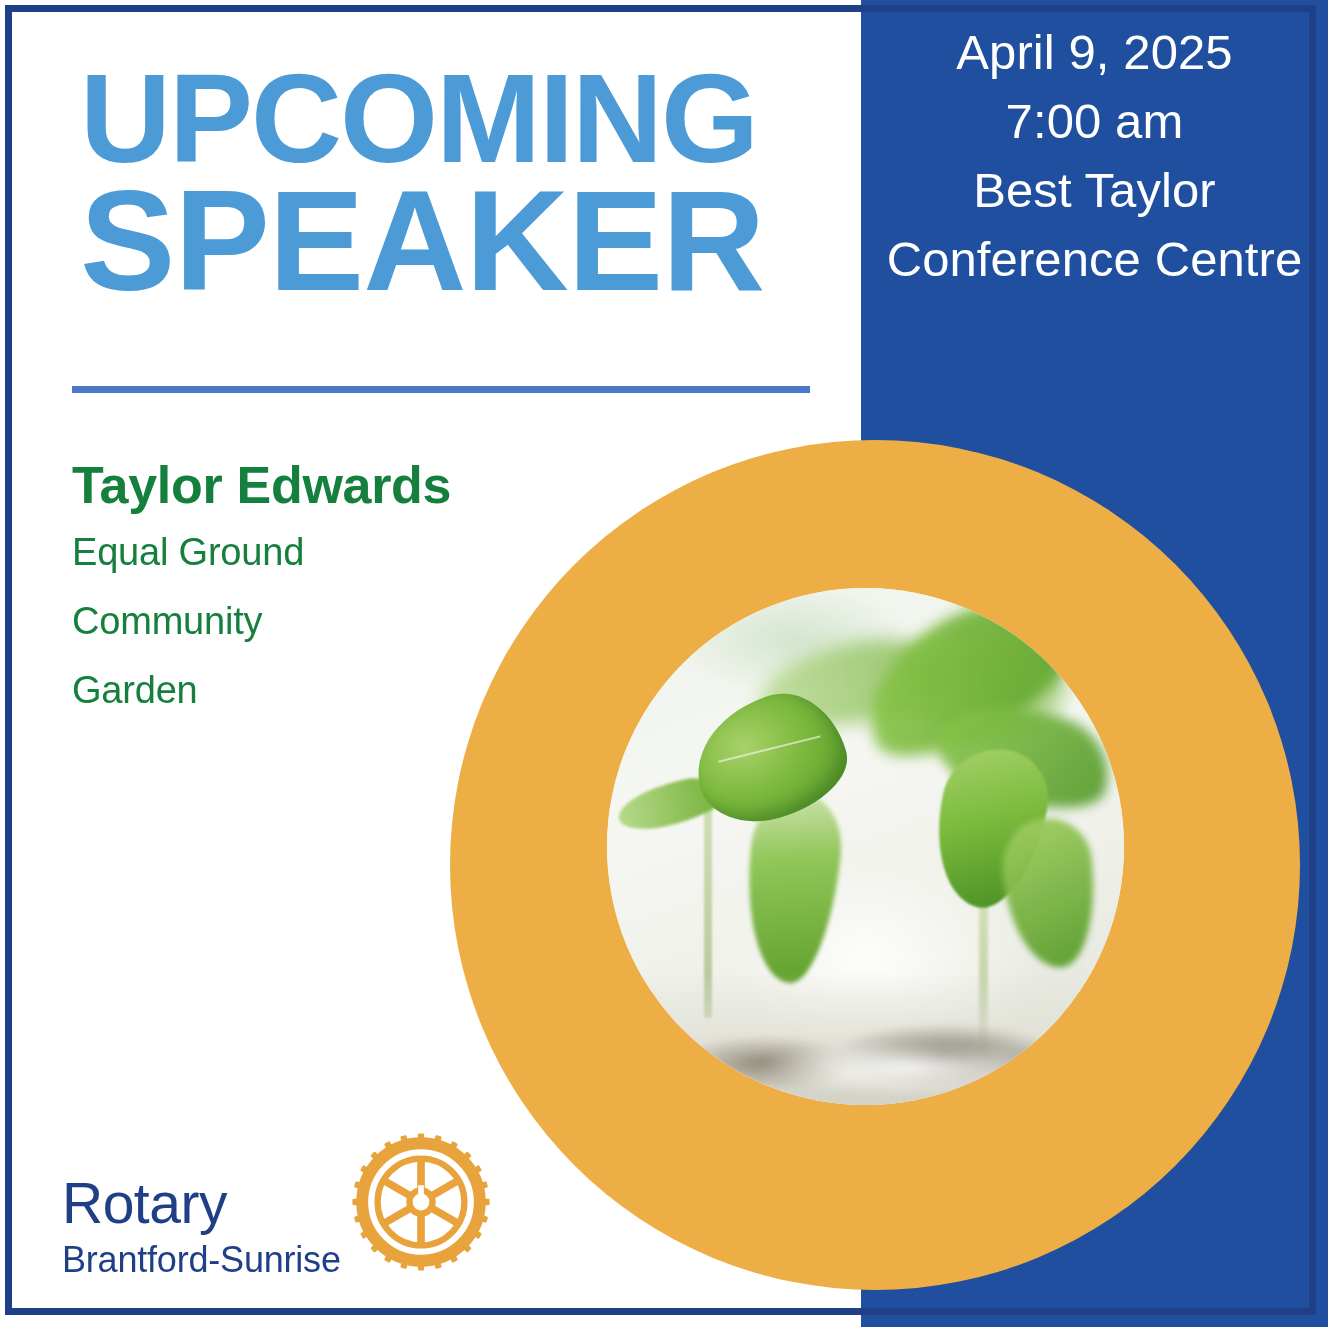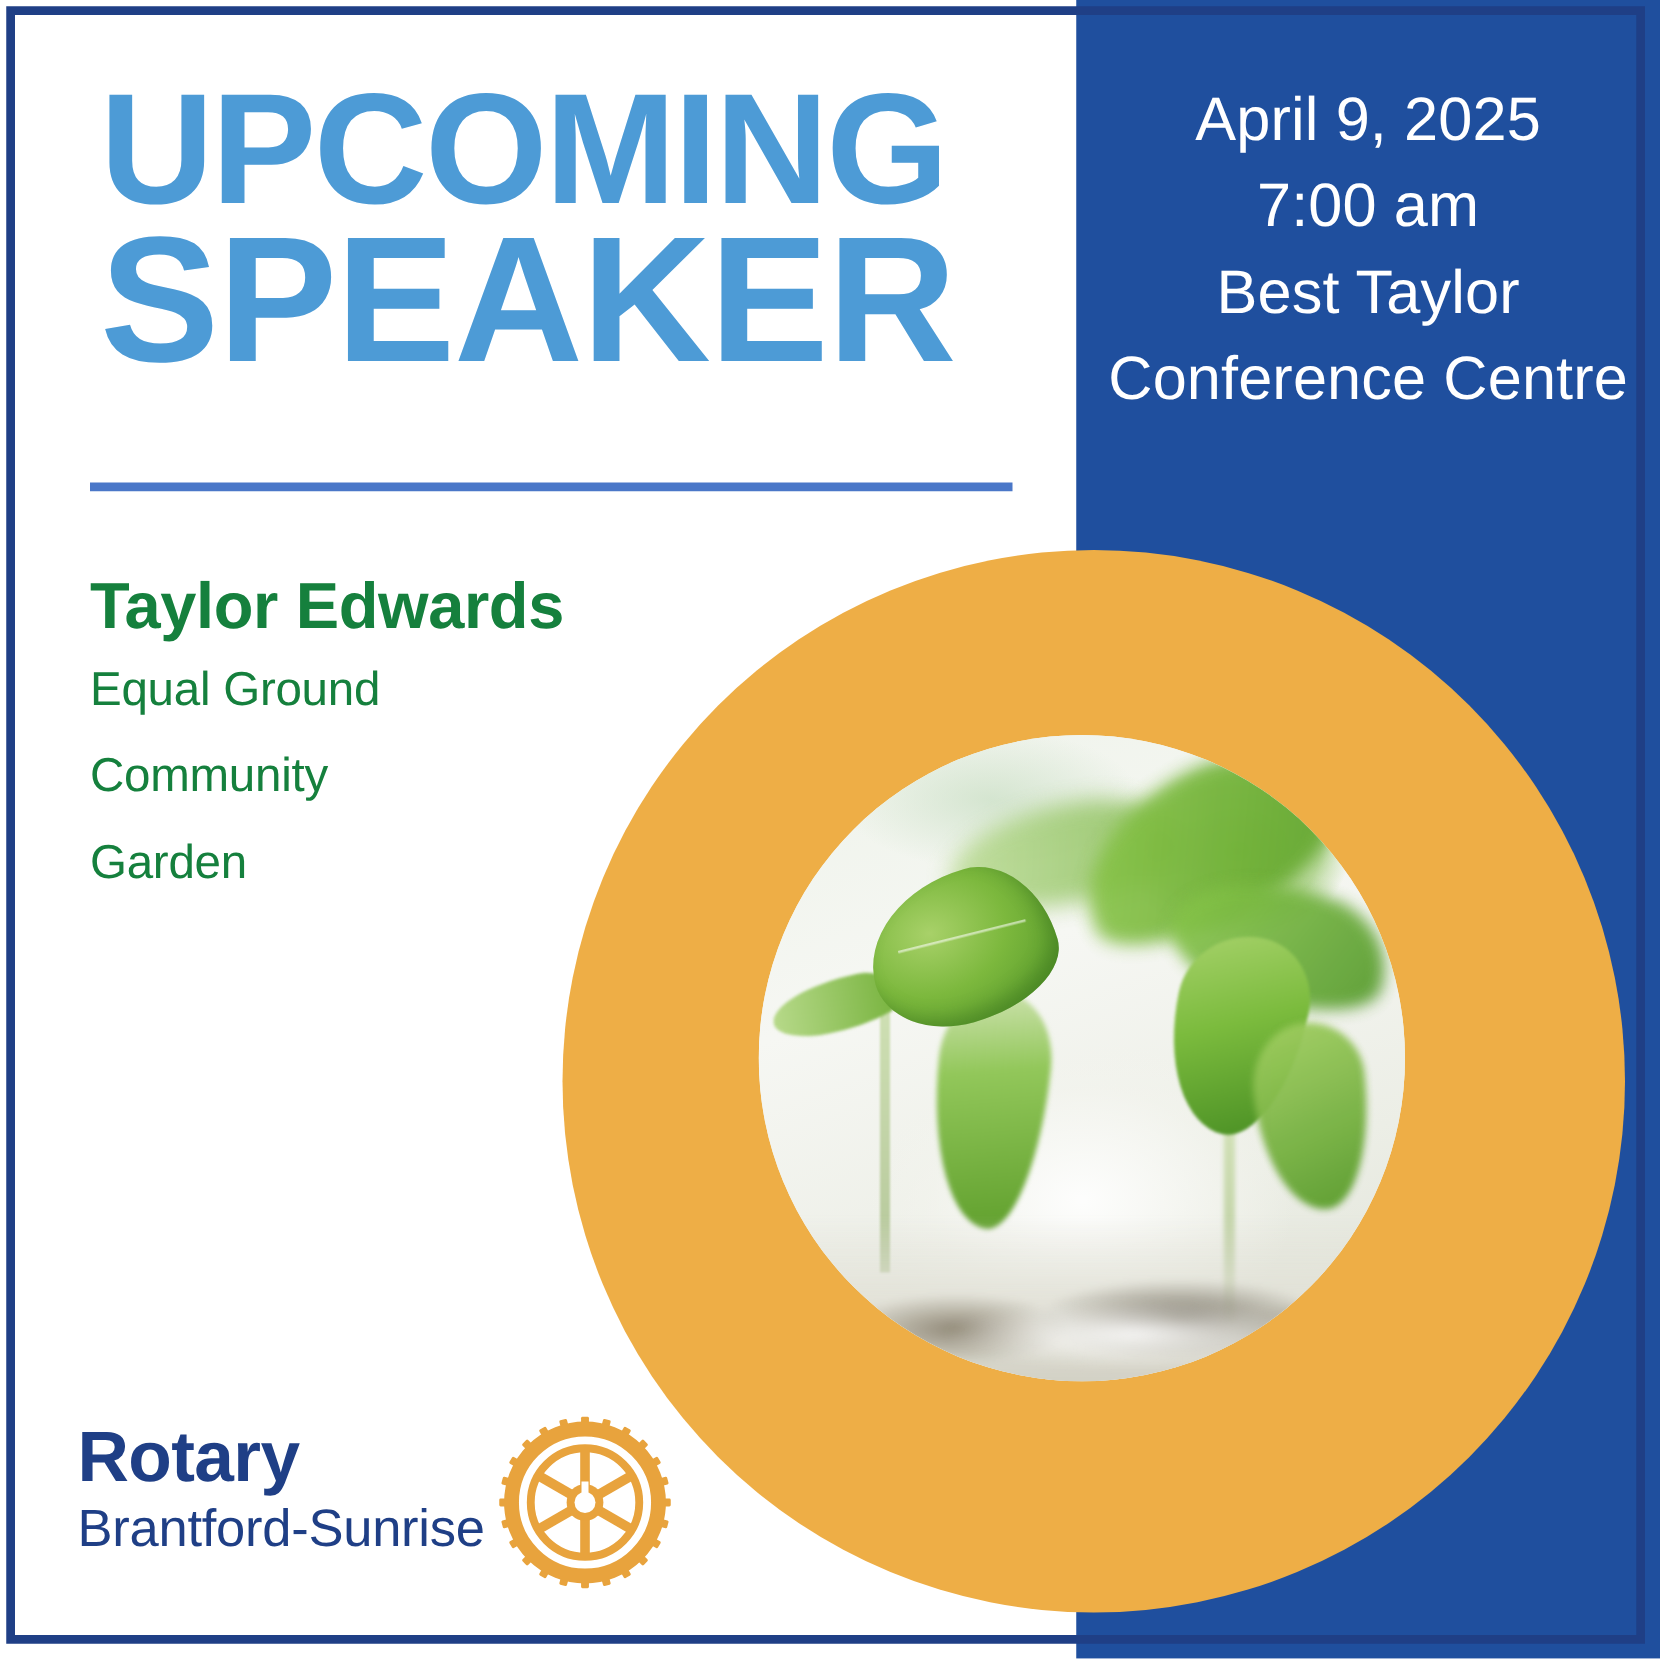--- a/index.html
+++ b/index.html
@@ -43,21 +43,20 @@
     left: 861px;
     top: 18px;
     width: 467px;
     z-index: 5;
     text-align: center;
     color: #ffffff;
     font-size: 49px;
     line-height: 69px;
     font-weight: 400;
     letter-spacing: 0.1px;
-    margin-top: 44px;
   }
   .venue-block .vline {
     display: block;
     white-space: nowrap;
   }
 
   
   .title-block {
     position: absolute;
     left: 80px;
@@ -270,27 +269,28 @@
     z-index: 8;
     display: flex;
     align-items: flex-start;
   }
   .rotary-words { display: block; }
   .rotary-word {
     display: block;
     color: #1f3f86;
     font-size: 57px;
     line-height: 62px;
-    font-weight: 700;
+    font-weight: 400;
     letter-spacing: -0.5px;
+    margin-top: 37px;
   }
   .rotary-club {
     display: block;
     color: #1f3f86;
-    font-size: 42px;
+    font-size: 36px;
     line-height: 52px;
     font-weight: 400;
     letter-spacing: -0.2px;
   }
   .rotary-wheel {
     margin-left: 10px;
     margin-top: -3px;
   }
 </style>
 </head>

